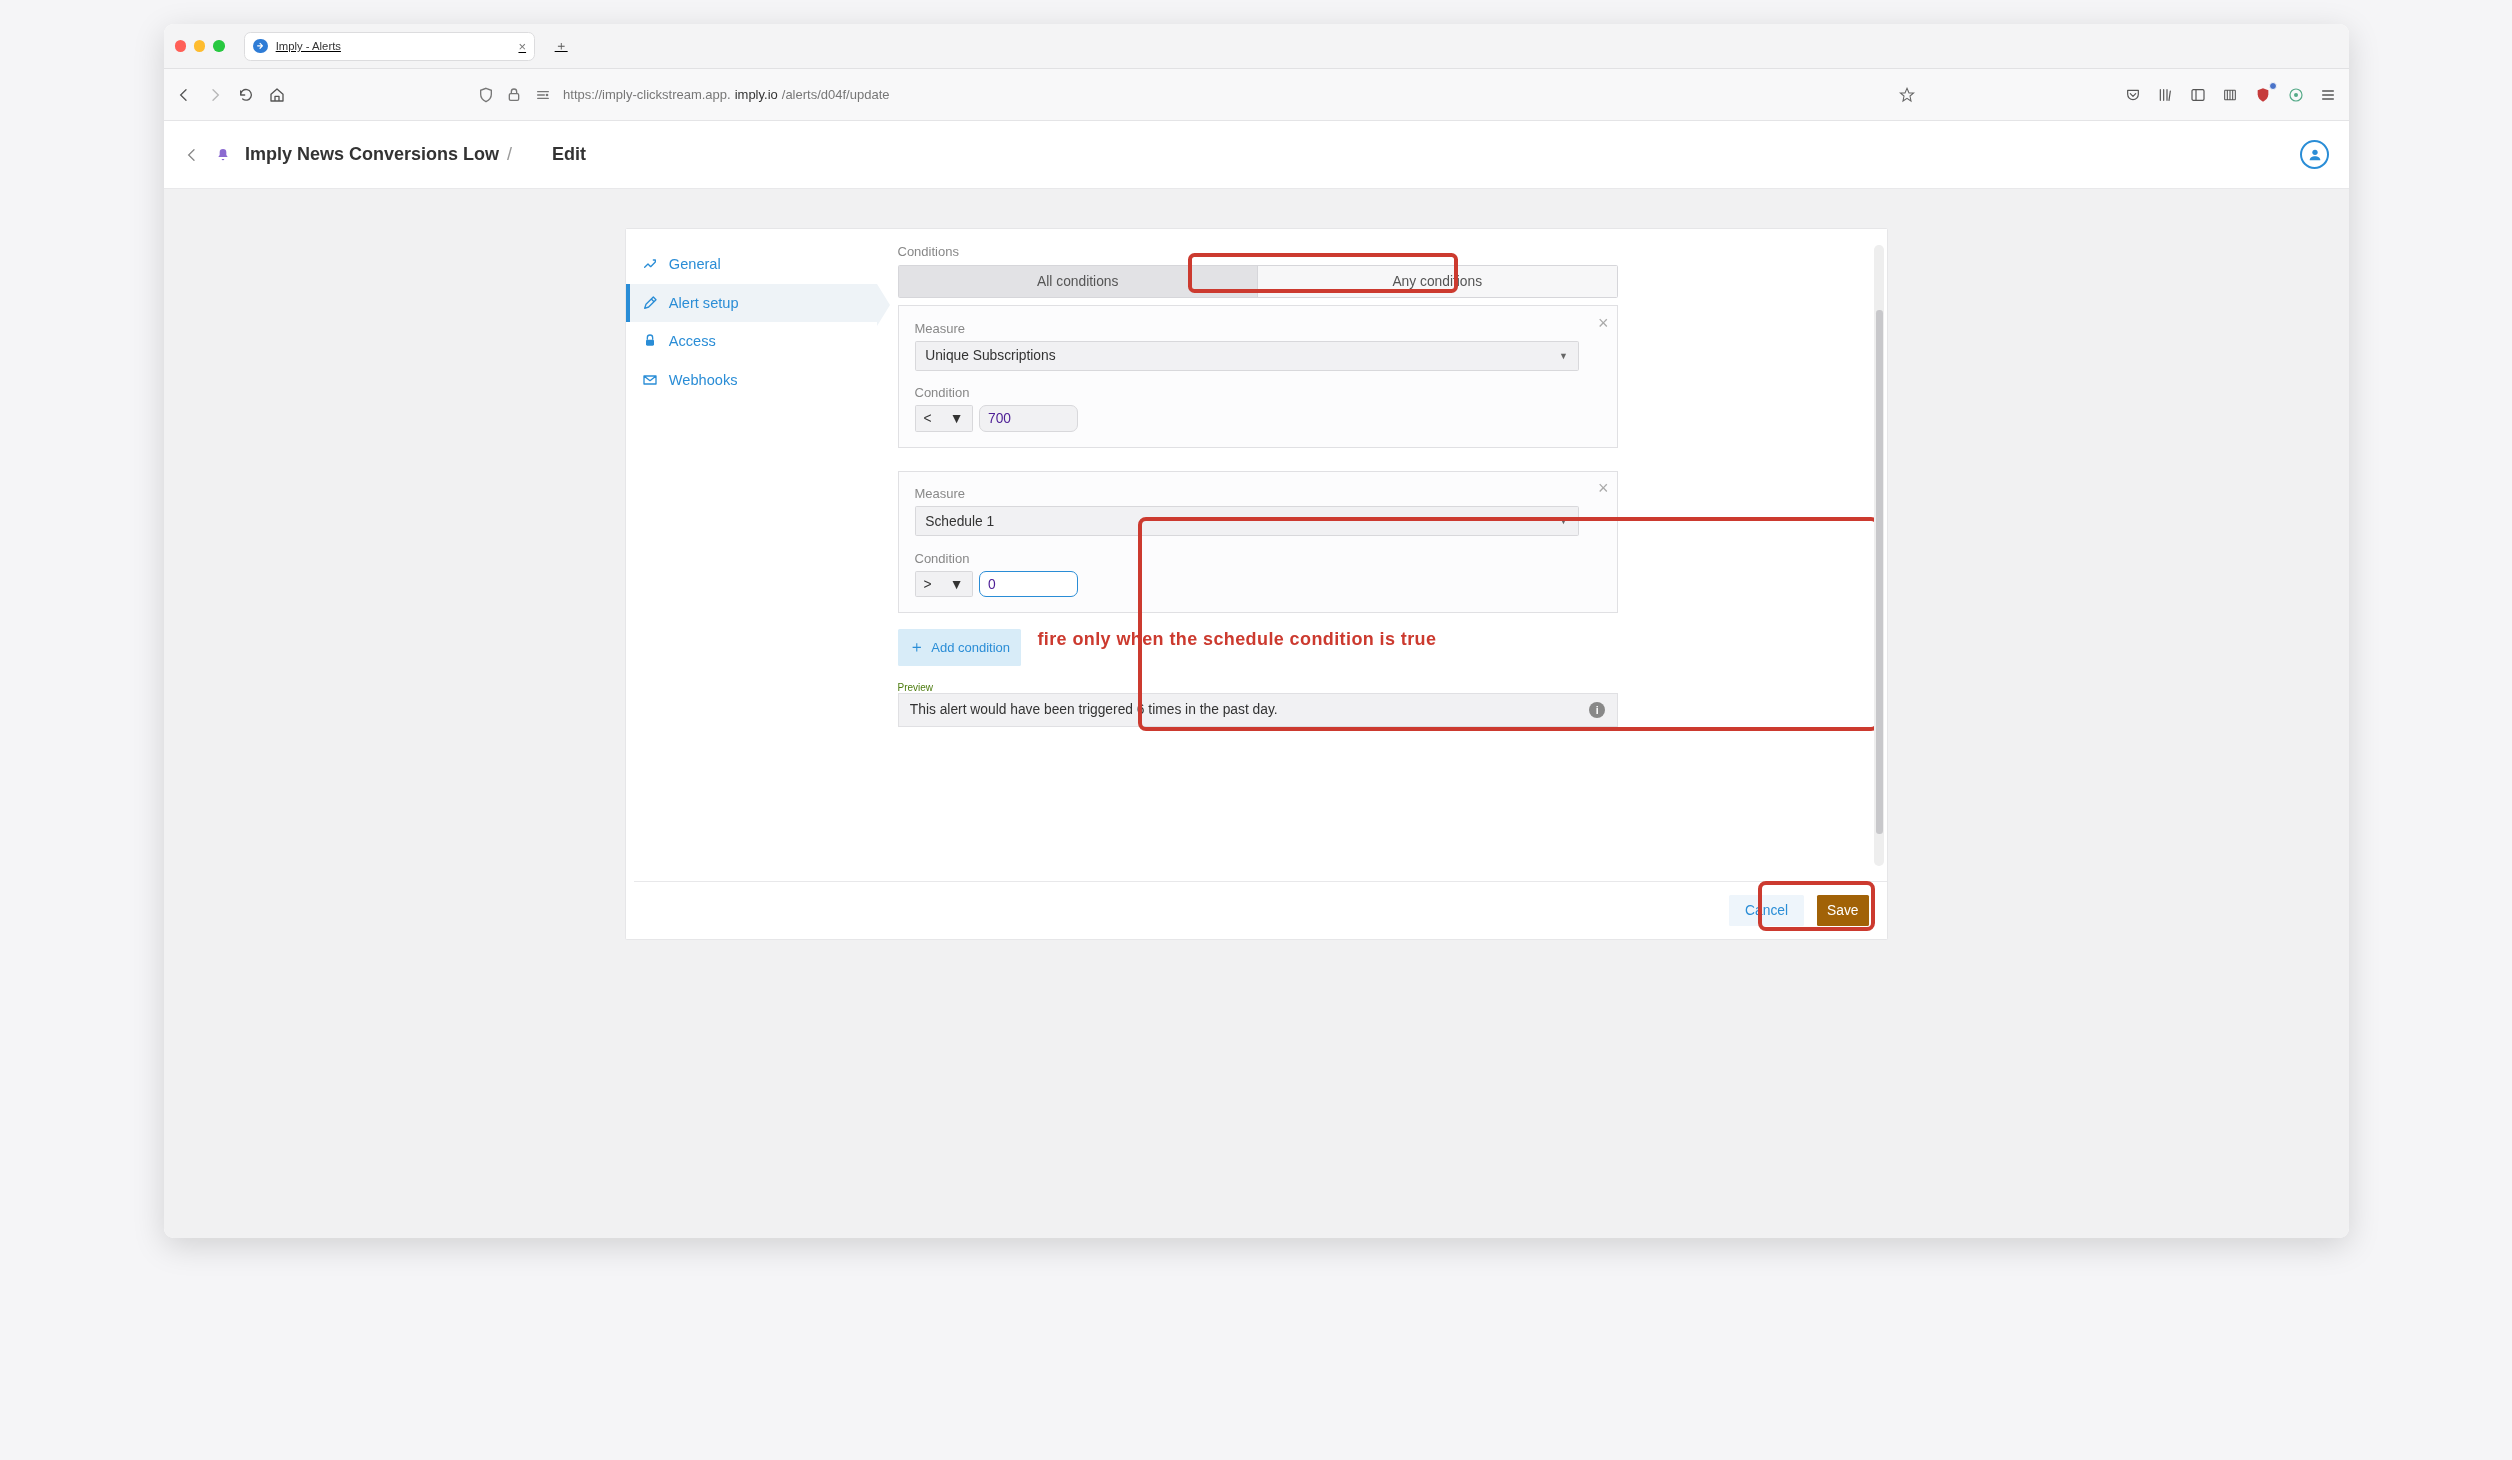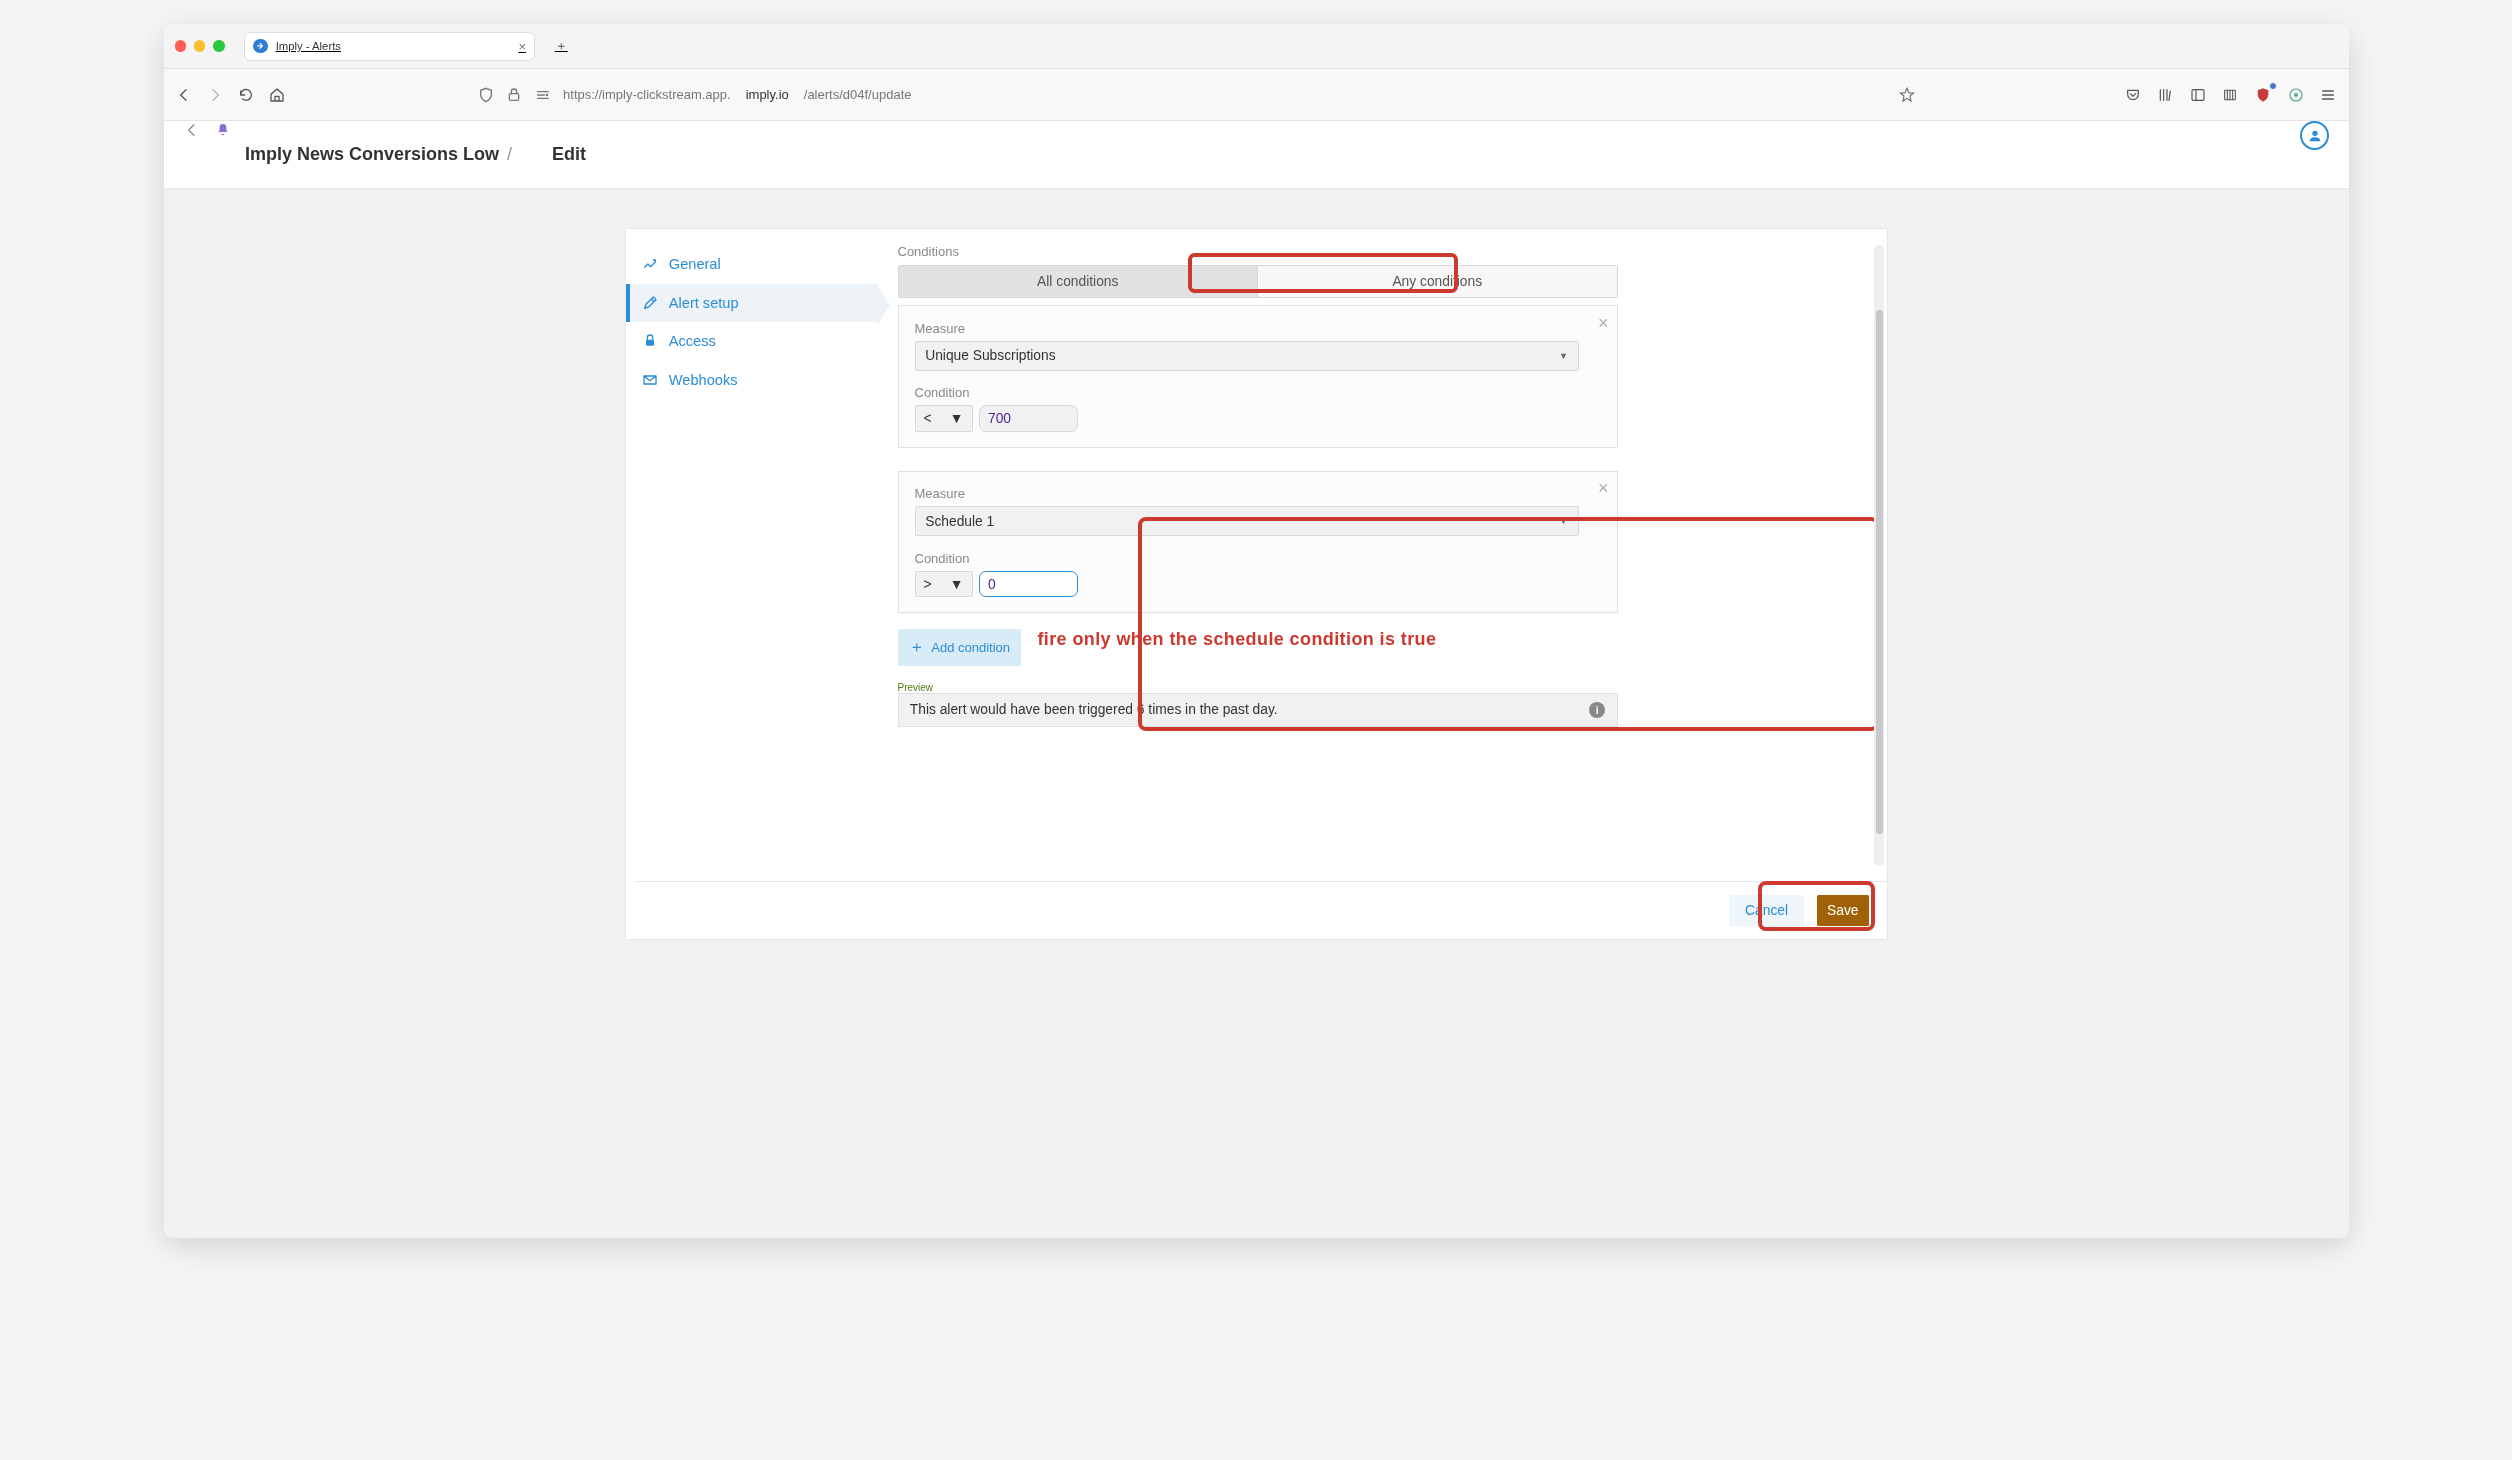--- a/index.html
+++ b/index.html
@@ -63,35 +63,35 @@
   }
   .tb-icon { width: 18px; height: 18px; color: #555; display:flex; align-items:center; justify-content:center; }
   .tb-icon svg { width: 16px; height: 16px; }
   .urlbar {
     flex: 1;
     display: flex; align-items: center; gap: 9.7px;
     max-width: 1052px;
     margin: 0 auto;
   }
   .urlfield {
-    display: flex; align-items: flex-end; gap: 15px;
+    display: flex; align-items: flex-end; gap: 4px;
     font-size: 13px; color: #777;
   }
   .urlfield .bold { color: #333; font-weight: 500; }
   .toolbar-right { margin-left:auto; display:flex; gap:14.6px; align-items:center; }
   .toolbar-right .tb-icon { color: #444; position: relative; }
   .badge1 {
     position:absolute; top:-3.2px; right:-4.9px; width:8px; height:8px;
     background:#4a73c9; border-radius:50%; border:1.6px solid #f8f8f9;
   }
   .shield-red { color:#c63b3b; position: relative;}
 
   .app-header {
     height: 68px; border-bottom: 0.8px solid #e8e8ea;
-    display: flex; padding: 0 19.4px; gap: 13px;
+    display: flex; align-items:center; padding: 0 19.4px; gap: 13px;
   }
   .bell { color: #7b5cc6; }
   .breadcrumb { font-size: 18px; color: #555; display:flex; gap:8px; align-items:center;}
   .breadcrumb .title { font-weight:700; color:#333; }
   .breadcrumb .sep { color:#999; }
   .breadcrumb .sub { font-weight:700; color:#333;margin-left:32px; }
   .avatar {
     margin-left:auto; width:29px; height:29px; border-radius:50%;
     border:2.4px solid #2a8dd6; display:flex; align-items:center; justify-content:center;
     color:#2a8dd6;

